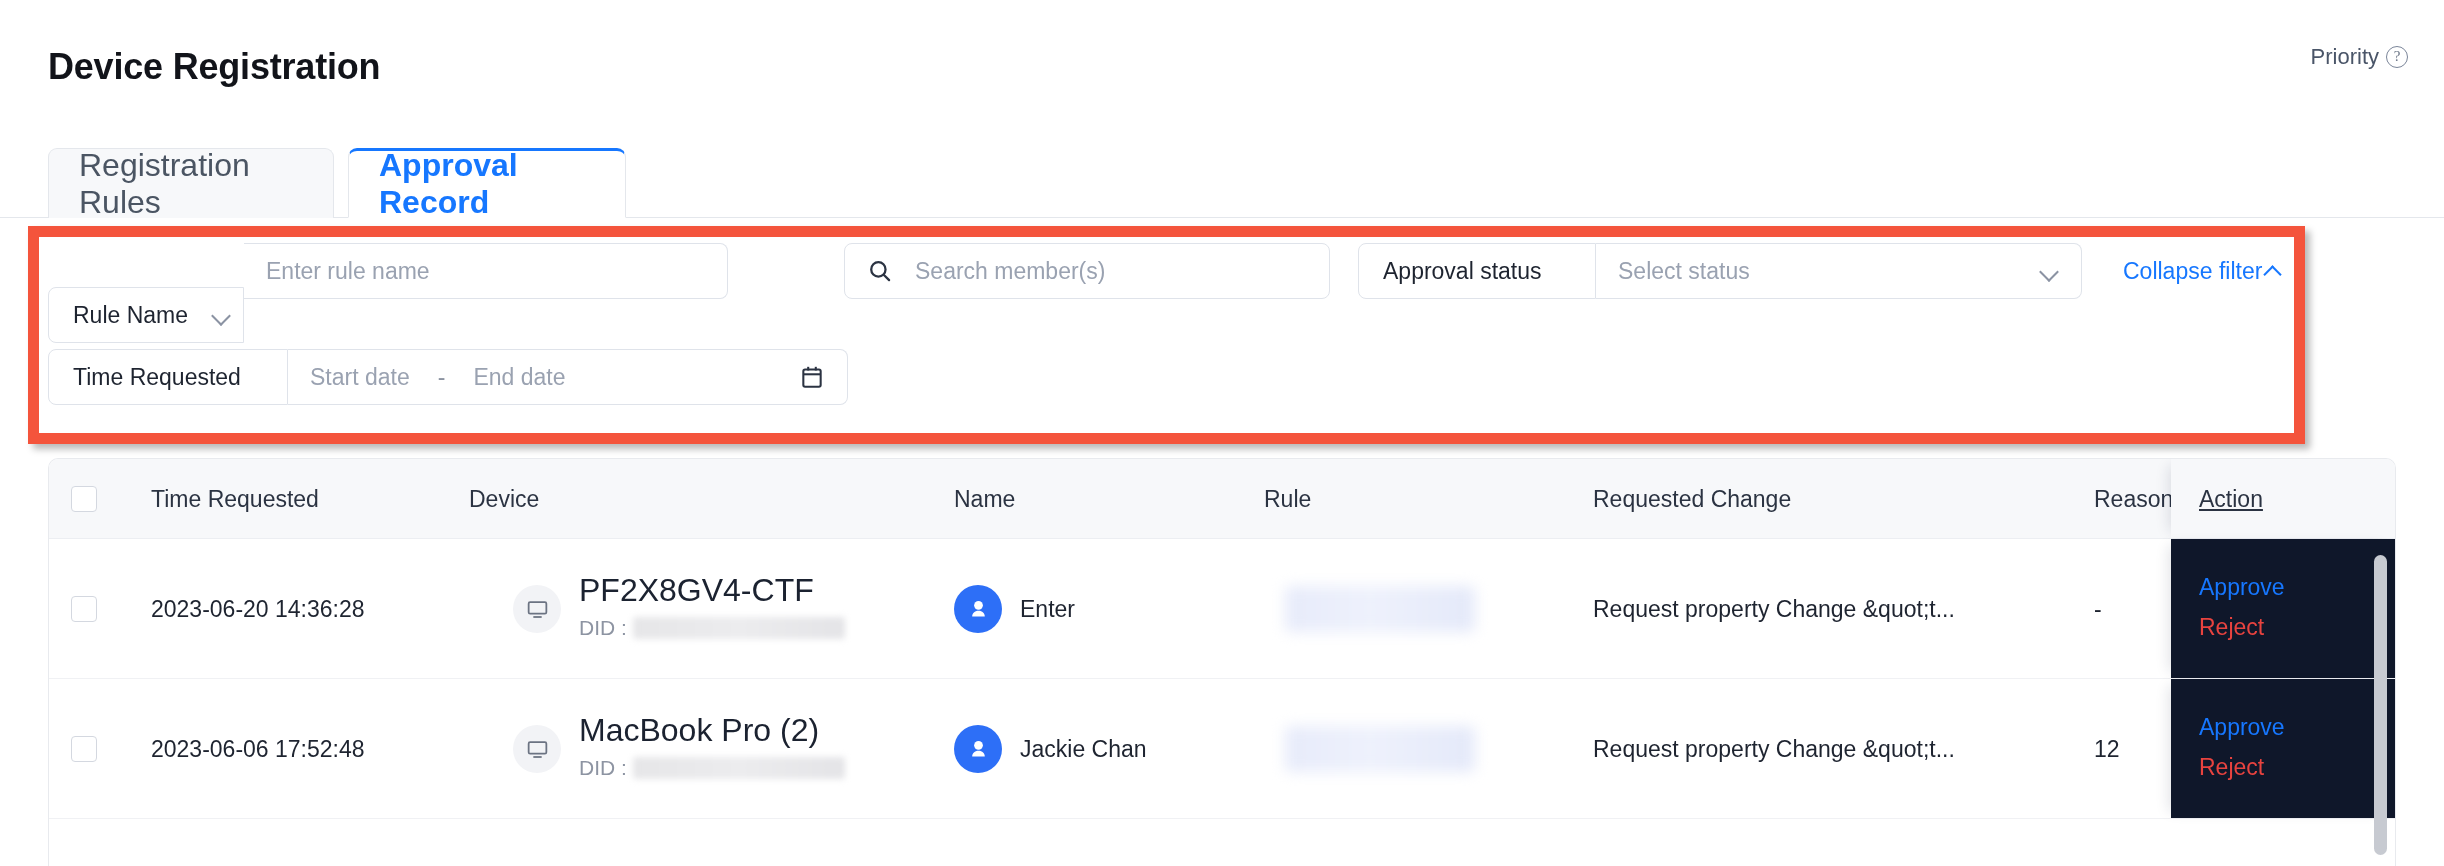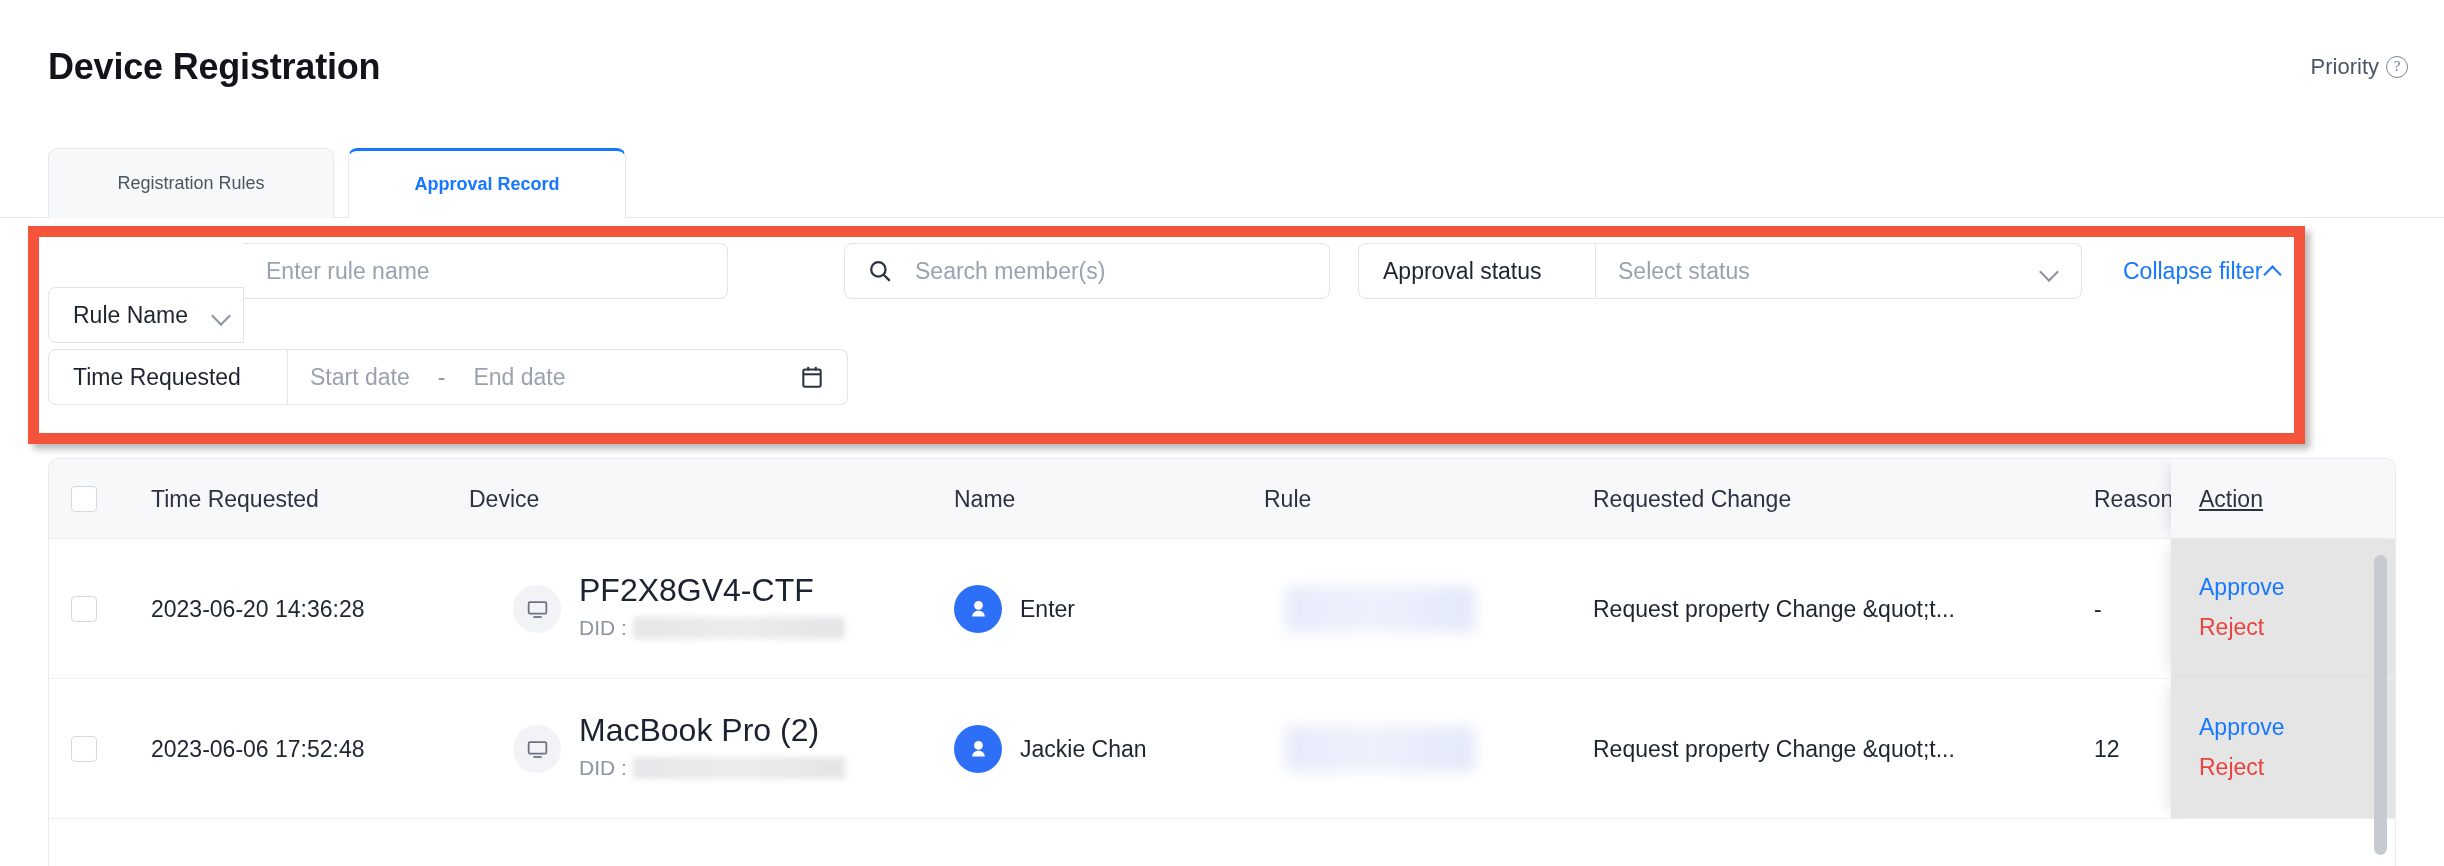--- a/index.html
+++ b/index.html
@@ -14,41 +14,41 @@
   
   .page-header {
     position: absolute; left: 0; top: 0; width: 2444px; height: 140px;
   }
   .page-title {
     position: absolute; left: 48px; top: 46px;
     font-size: 36px; font-weight: bold; color: #12141a;
     letter-spacing: -0.2px;
   }
   .priority-wrap {
-    position: absolute; right: 36px; top: 54px;
+    position: absolute; right: 36px; top: 44px;
     display: flex; align-items: center; gap: 7px;
     font-size: 22px; color: #4a5568;
   }
   .q-icon {
     width: 22px; height: 22px; border-radius: 50%;
     border: 1.6px solid #7a8599; color: #6b7586;
     font-size: 15px; line-height: 19px; text-align: center;
     font-family: "Liberation Serif", serif;
     display:inline-block;
   }
 
   
   .tabbar {
     position: absolute; left: 0; top: 148px; width: 2444px; height: 70px;
     border-bottom: 1.5px solid #e4e7ec;
   }
   .tab {
     position: absolute; top: 0; height: 70px;
     display: flex; align-items: center; justify-content: center;
-    font-size: 18px; padding: 0 30px;
+    font-size: 32px; padding: 0 30px;
     border-top-left-radius: 9px; border-top-right-radius: 9px;
   }
   .tab.inactive {
     left: 48px; width: 286px;
     background: #f7f8fa; color: #4b5563;
     border: 1.5px solid #e4e7ec; border-bottom: none;
   }
   .tab.active {
     left: 348px; width: 278px;
     background: #ffffff; color: #1677ff; font-weight: bold;
@@ -179,21 +179,21 @@
     display:flex; align-items:center; justify-content:center; flex:none;
   }
   .rule-blur {
     width: 190px; height: 46px; border-radius: 5px;
     background: linear-gradient(90deg,#e7ebfa 0%,#eef1fc 45%,#e4e9f9 100%);
     filter: blur(7px);
   }
   
   .sticky-col {
     position: absolute; top: 0; left: 2122px; width: 226px; height: 100%;
-    background: #e5e5e5; box-shadow: -9px 0 13px -7px rgba(20,30,60,0.13);
+    background: #0f172a; box-shadow: -9px 0 13px -7px rgba(20,30,60,0.13);
   }
   .sticky-col.head { background: #f7f8fa; }
   .act-link { font-size: 23px; line-height: 40px; cursor:pointer; }
   .act-approve { color: #1677ff; }
   .act-reject { color: #e8433f; }
 
   .vscroll {
     position: absolute; right: 8px; top: 96px; width: 13px; height: 300px;
     background: #c7cad1; border-radius: 7px; z-index: 9;
   }

